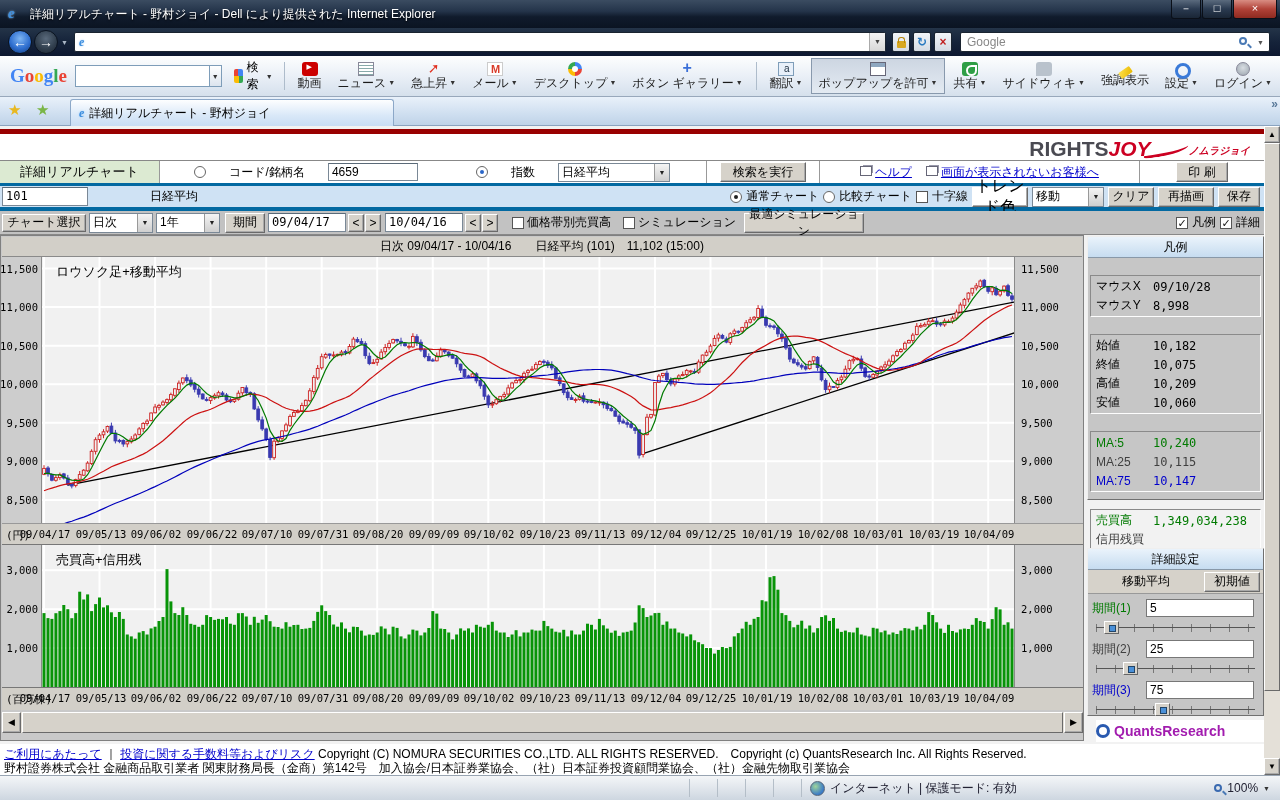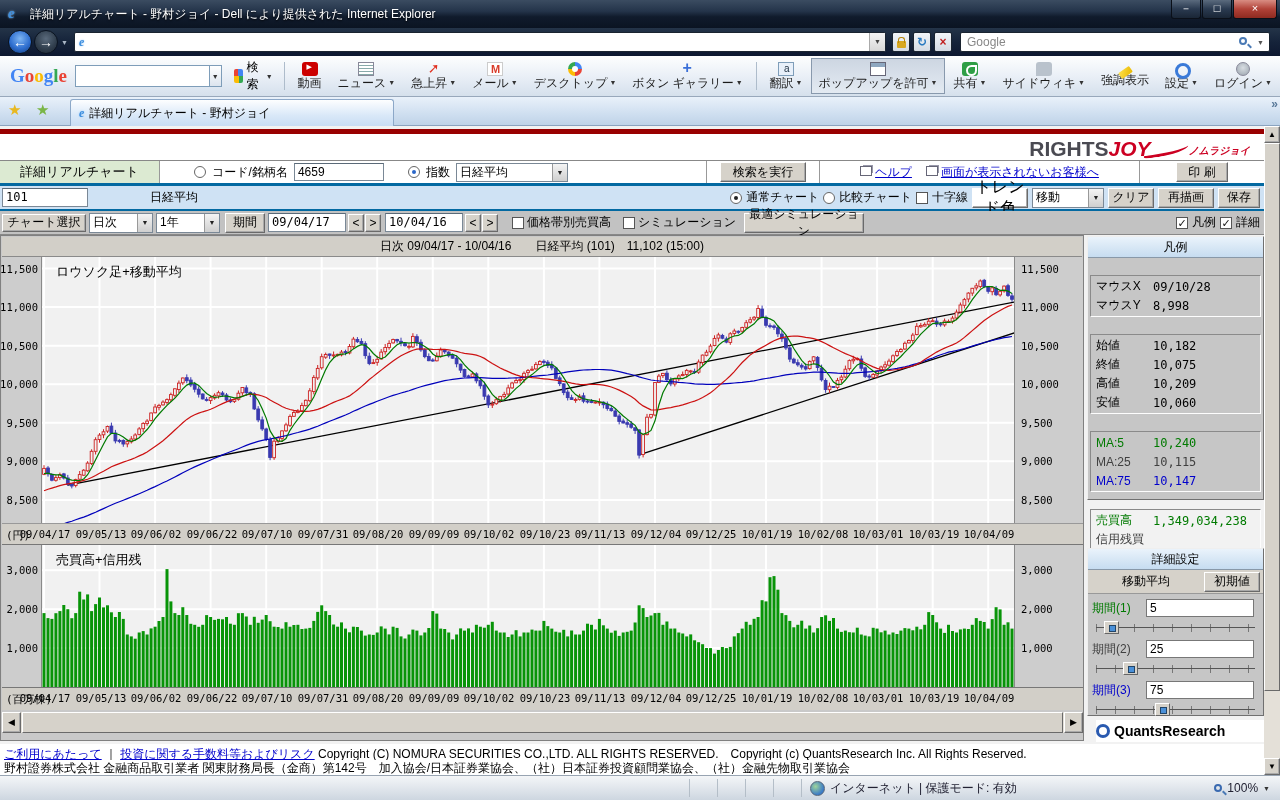--- a/index.html
+++ b/index.html
@@ -102,42 +102,42 @@
 .brandrow { position:absolute; left:0; top:8px; width:1264px; height:26px; background:#fff; }
 .brand { position:absolute; right:14px; top:3px; font-size:21px; font-weight:bold; letter-spacing:0; }
 .brand .nom { color:#4a4a52; } .brand .joy { color:#cc0022; font-style:italic; }
 .brand .swoosh { display:inline-block; width:46px; height:10px; border-bottom:3px solid #cc0022; border-radius:0 0 80% 20%; transform:rotate(-8deg); margin-left:-8px; }
 .brand .kana { font-size:10px; color:#cc0022; font-weight:bold; font-style:italic; position:relative; top:-2px; }
 
 .searchrow { position:absolute; left:0; top:34px; width:1264px; height:26px; background:#fff;
   border-top:1px solid #888; border-bottom:3px solid #0369a1; display:flex; align-items:stretch; }
 .sr-cell { border-right:1px solid #999; display:flex; align-items:center; }
 .sr-title { width:160px; background:#dcead2; justify-content:center; font-size:13px; }
-.sr-main { width:547px; gap:6px; padding-left:34px; }
+.sr-main { width:547px; gap:23px; padding-left:34px; }
 .sr-exec { width:113px; justify-content:center; }
 .sr-links { width:320px; justify-content:center; gap:14px; font-size:12px; }
 .sr-print { flex:1; justify-content:center; border-right:none; }
 .link { color:#0000cc; text-decoration:underline; }
 .winico { display:inline-block; width:12px; height:10px; border:1px solid #667; background:#fff; box-shadow:2px -2px 0 -1px #99a; margin-right:3px; }
 
 .radio { display:inline-block; width:12px; height:12px; border-radius:50%; background:#fff; border:1px solid #666;
   position:relative; flex:none; }
 .radio.on:after { content:""; position:absolute; left:3px; top:3px; width:4px; height:4px; border-radius:50%; background:#2a66c8; }
 .radio.on.dark:after { background:#222; }
 .cb { display:inline-block; width:12px; height:12px; background:#fff; border:1px solid #555; font-size:11px;
   line-height:10px; text-align:center; color:#111; flex:none; }
 .field { background:#fff; border:1px solid #7a8896; border-top-color:#5a6a78; padding:1px 3px; font-size:12px; }
 .sel { background:#fff; border:1px solid #7a8896; display:inline-flex; align-items:center; justify-content:space-between; font-size:12px; padding-left:3px; }
 .sel .sd { width:15px; align-self:stretch; background:linear-gradient(#f4f4f4,#cfcfcf); border-left:1px solid #999;
   font-size:7px; display:flex; align-items:center; justify-content:center; color:#222; }
 .btn3d { background:#d6d2ca; border:1px solid; border-color:#fff #6a6a6a #6a6a6a #fff; box-shadow:inset -1px -1px 0 #aaa;
   font-size:12px; text-align:center; display:inline-flex; align-items:center; justify-content:center; }
 
 .ctrlrow1 { position:absolute; left:0; top:60px; width:1264px; height:25px; background:#cfe2f4;
-  border-bottom:2px solid #0369a1; display:flex; align-items:center; }
+  border-bottom:4px solid #0369a1; display:flex; align-items:center; }
 .ctrlrow2 { position:absolute; left:0; top:85px; width:1264px; height:24px; background:#c2c2c2;
   border-bottom:1px solid #888; display:flex; align-items:center; }
 .grp { display:flex; align-items:center; gap:4px; }
 
 
 .chartblock { position:absolute; left:0; top:109px; width:1084px; height:506px; background:#c9c9c9; border:1px solid #808080; }
 .ch-title { position:absolute; left:1px; top:1px; width:1080px; height:20px; background:#d2cfc8;
   border-bottom:1px solid #8a8a8a; text-align:center; font-size:12px; line-height:19px; }
 .axisL { position:absolute; left:1px; width:40px; background:#cdcdcd; border-right:1px solid #8a8a8a; }
 .axisR { position:absolute; left:1013px; width:69px; background:#cdcdcd; border-left:1px solid #8a8a8a; }
@@ -170,21 +170,21 @@
 .set-row .l { width:58px; padding-left:4px; font-size:12px; flex:none; }
 .set-row input { width:108px; height:18px; border:1px solid #777; font-size:12px; padding-left:3px; }
 .slider { position:relative; height:15px; margin:1px 8px 0 8px; }
 .slider .track { position:absolute; left:0; right:0; top:7px; height:1px; background:#555; }
 .slider .ticks { position:absolute; left:0; right:0; top:4px; height:8px;
   background:repeating-linear-gradient(90deg,#777 0 1px,transparent 1px 19px); }
 .slider .thumb { position:absolute; top:1px; width:15px; height:13px; background:#d6d2ca;
   border:1px solid; border-color:#fff #666 #666 #fff; }
 .slider .thumb:after { content:""; position:absolute; left:4px; top:3px; width:5px; height:5px; background:#4a90d8; border:1px solid #246; }
 .quants { position:absolute; left:1096px; top:594px; width:168px; height:22px; background:#fff;
-  display:flex; align-items:center; gap:4px; font-weight:bold; font-size:14px; color:#000000; }
+  display:flex; align-items:center; gap:4px; font-weight:bold; font-size:14px; color:#a21caf; }
 .q-ico { width:14px; height:14px; border:3px solid #2a5ab0; border-radius:50%; flex:none; }
 
 
 .vscroll { position:absolute; left:1264px; top:126px; width:16px; height:649px; background:#e4e0d8; }
 .vthumb { position:absolute; left:0; top:17px; width:16px; height:548px; background:#d6d2ca; border:1px solid; border-color:#fff #6a6a6a #6a6a6a #fff; }
 .vs-btn { position:absolute; left:0; width:16px; height:17px; font-size:8px; line-height:15px; }
 
 
 .pfooter { position:absolute; left:0; top:618px; width:1264px; height:31px; background:#fff; font-size:12px; padding:2px 4px; }
 .pfooter .row { height:14px; white-space:nowrap; overflow:hidden; }

